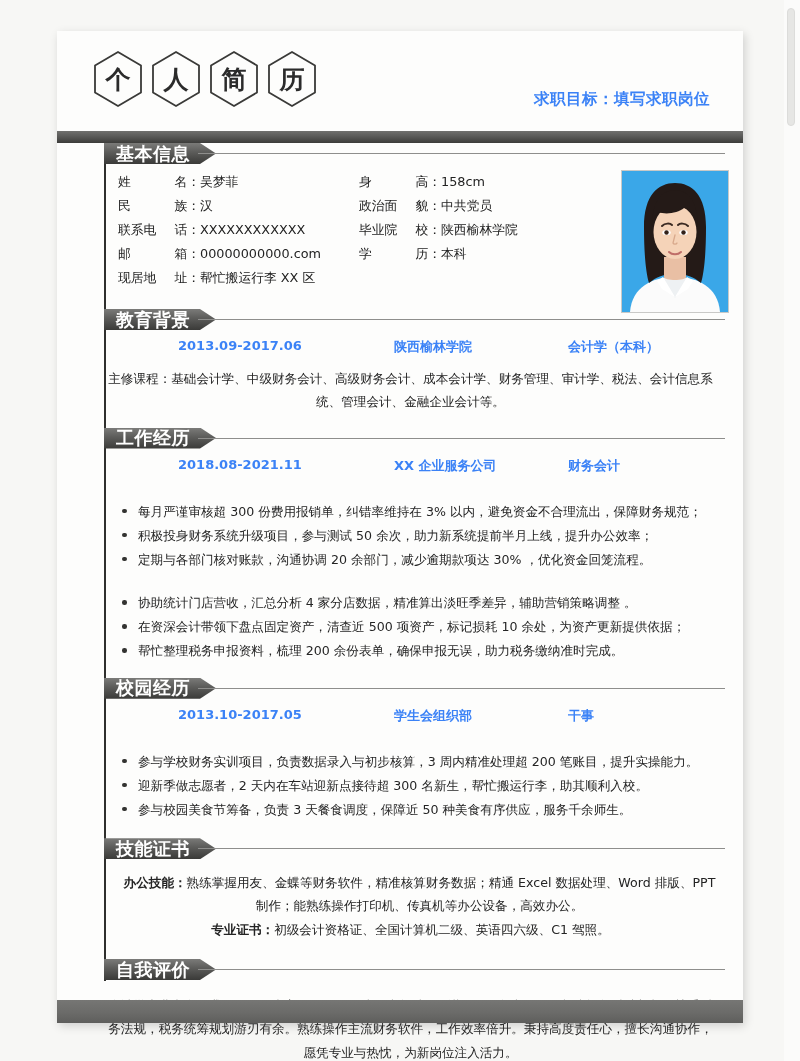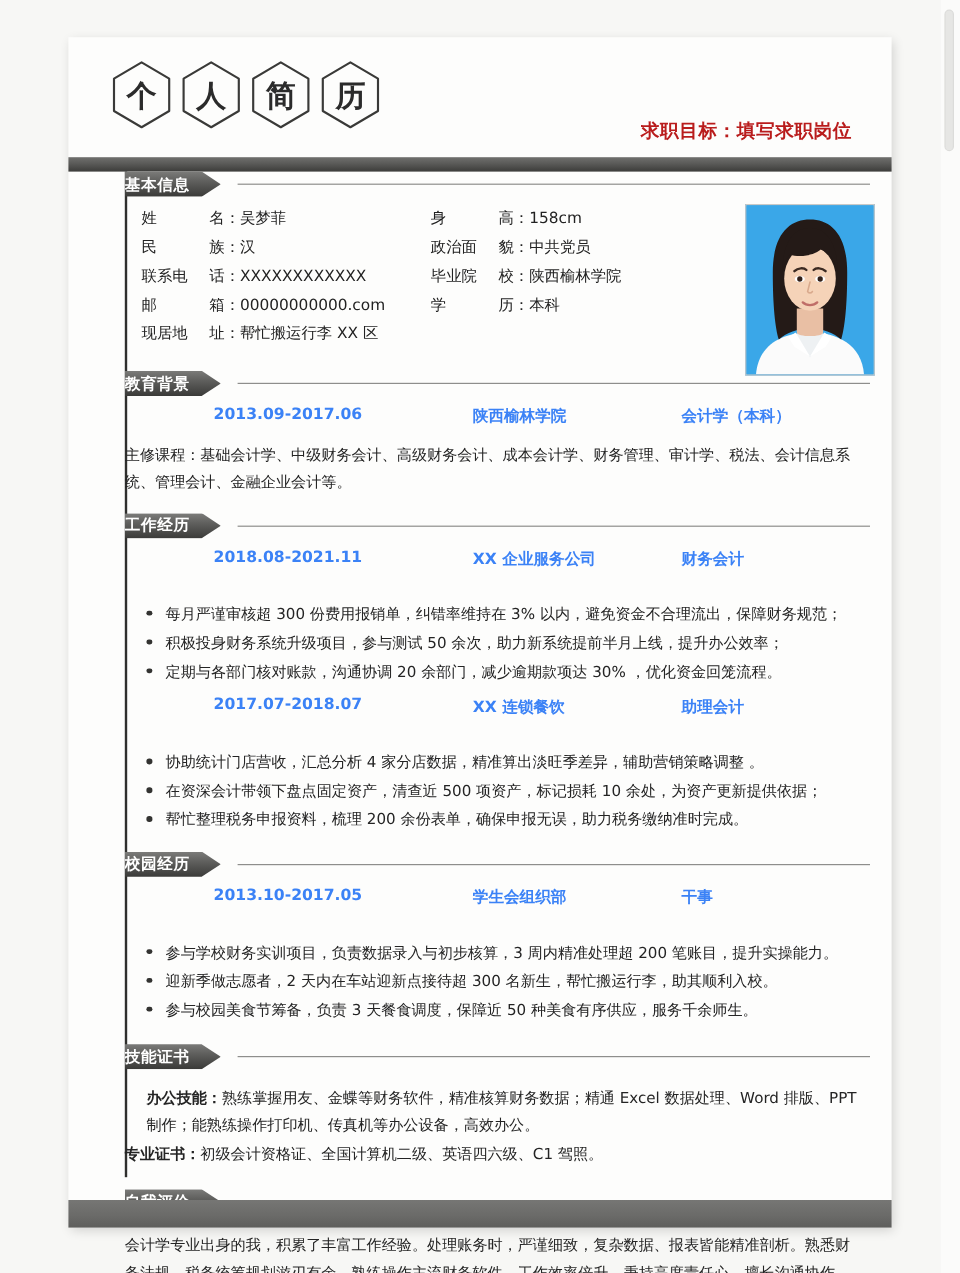--- a/index.html
+++ b/index.html
@@ -48,22 +48,22 @@
     display: flex; align-items: center; justify-content: center;
   }
   .hex svg { position: absolute; left: 0; top: 0; }
   .hex span {
     position: relative;
     font-size: 25px; font-weight: 700; color: #2b2b2b;
     line-height: 1;
     font-family: "DejaVu Sans", "Liberation Sans", sans-serif;
   }
   #job-target {
-    position: absolute; right: 33px; top: 68px;
-    font-size: 15.5px; font-weight: 700; color: #b91c1c;
+    position: absolute; right: 33px; top: 58px;
+    font-size: 15.5px; font-weight: 700; color: #3b82f6;
     letter-spacing: .5px;
     font-family: Liberation Serif, serif;
   }
 
   
   #top-bar {
     position: absolute; left: 0; top: 100px;
     width: 686px; height: 12px;
     background: linear-gradient(180deg,#70706e 0%,#5a5a58 45%,#3c3c3a 100%);
   }
@@ -85,25 +85,25 @@
   }
 
   .section { position: relative; margin-left: 25px; }
 
   
   .banner-row { position: relative; height: 21px; margin-left: 22px; }
   .banner {
     position: absolute; left: 0; top: 0;
     height: 21px;
     display: flex; align-items: center;
-    padding-right: 26px;
+    padding-left: 12px; padding-right: 26px;
     background: linear-gradient(180deg,#787876 0%,#5c5c5a 40%,#38383 100%);
     background: linear-gradient(180deg,#7b7b79 0%,#5d5d5b 42%,#3a3a38 100%);
     clip-path: polygon(0 0, calc(100% - 16px) 0, 100% 50%, calc(100% - 16px) 100%, 0 100%);
-    font-size: 13px; font-weight: 700; color: #ffffff;
+    font-size: 18px; font-weight: 700; color: #ffffff;
     letter-spacing: .5px;
     font-family: "DejaVu Sans", "Liberation Sans", sans-serif;
     white-space: nowrap;
   }
   .banner-line {
     position: absolute; top: 10px; right: 18px;
     height: 1px; background: #8e8e8c;
   }
 
   
@@ -138,20 +138,21 @@
     font-family: "DejaVu Sans", "Liberation Sans", sans-serif;
   }
   .eh-date { position: absolute; left: 60px; top: 0; }
   .eh-org  { position: absolute; left: 276px; top: 0; }
   .eh-role { position: absolute; left: 450px; top: 0; }
 
   .para {
     margin-left: 22px; margin-top: 5px; margin-right: 26px;
     font-size: 12.6px; line-height: 1.85; color: #242424;
     font-family: "DejaVu Sans", "Liberation Sans", sans-serif;
+    text-align: center;
   }
   .para b { font-weight: 700; }
 
   ul.bullets { list-style: none; margin-left: 38px; margin-top: 19px; margin-right: 20px; }
   ul.bullets li {
     position: relative; padding-left: 18px;
     font-size: 12.6px; line-height: 1.92; color: #242424;
     font-family: "DejaVu Sans", "Liberation Sans", sans-serif;
   }
   ul.bullets li::before {
@@ -339,25 +340,20 @@
           <span class="eh-role">财务会计</span>
         </div>
         <ul class="bullets">
           <li>每月严谨审核超 300 份费用报销单，纠错率维持在 3% 以内，避免资金不合理流出，保障财务规范；</li>
           <li>积极投身财务系统升级项目，参与测试 50 余次，助力新系统提前半月上线，提升办公效率；</li>
           <li>定期与各部门核对账款，沟通协调 20 余部门，减少逾期款项达 30% ，优化资金回笼流程。</li>
         </ul>
       </div>
 
       <div style="margin-top:8px;">
-        <div class="entry-head">
-          <span class="eh-date">2017.07-2018.07</span>
-          <span class="eh-org">XX 连锁餐饮</span>
-          <span class="eh-role">助理会计</span>
-        </div>
         <ul class="bullets">
           <li>协助统计门店营收，汇总分析 4 家分店数据，精准算出淡旺季差异，辅助营销策略调整 。</li>
           <li>在资深会计带领下盘点固定资产，清查近 500 项资产，标记损耗 10 余处，为资产更新提供依据；</li>
           <li>帮忙整理税务申报资料，梳理 200 余份表单，确保申报无误，助力税务缴纳准时完成。</li>
         </ul>
       </div>
     </div>
 
     <div class="section" style="margin-top:14px;">
       <div class="banner-row">

